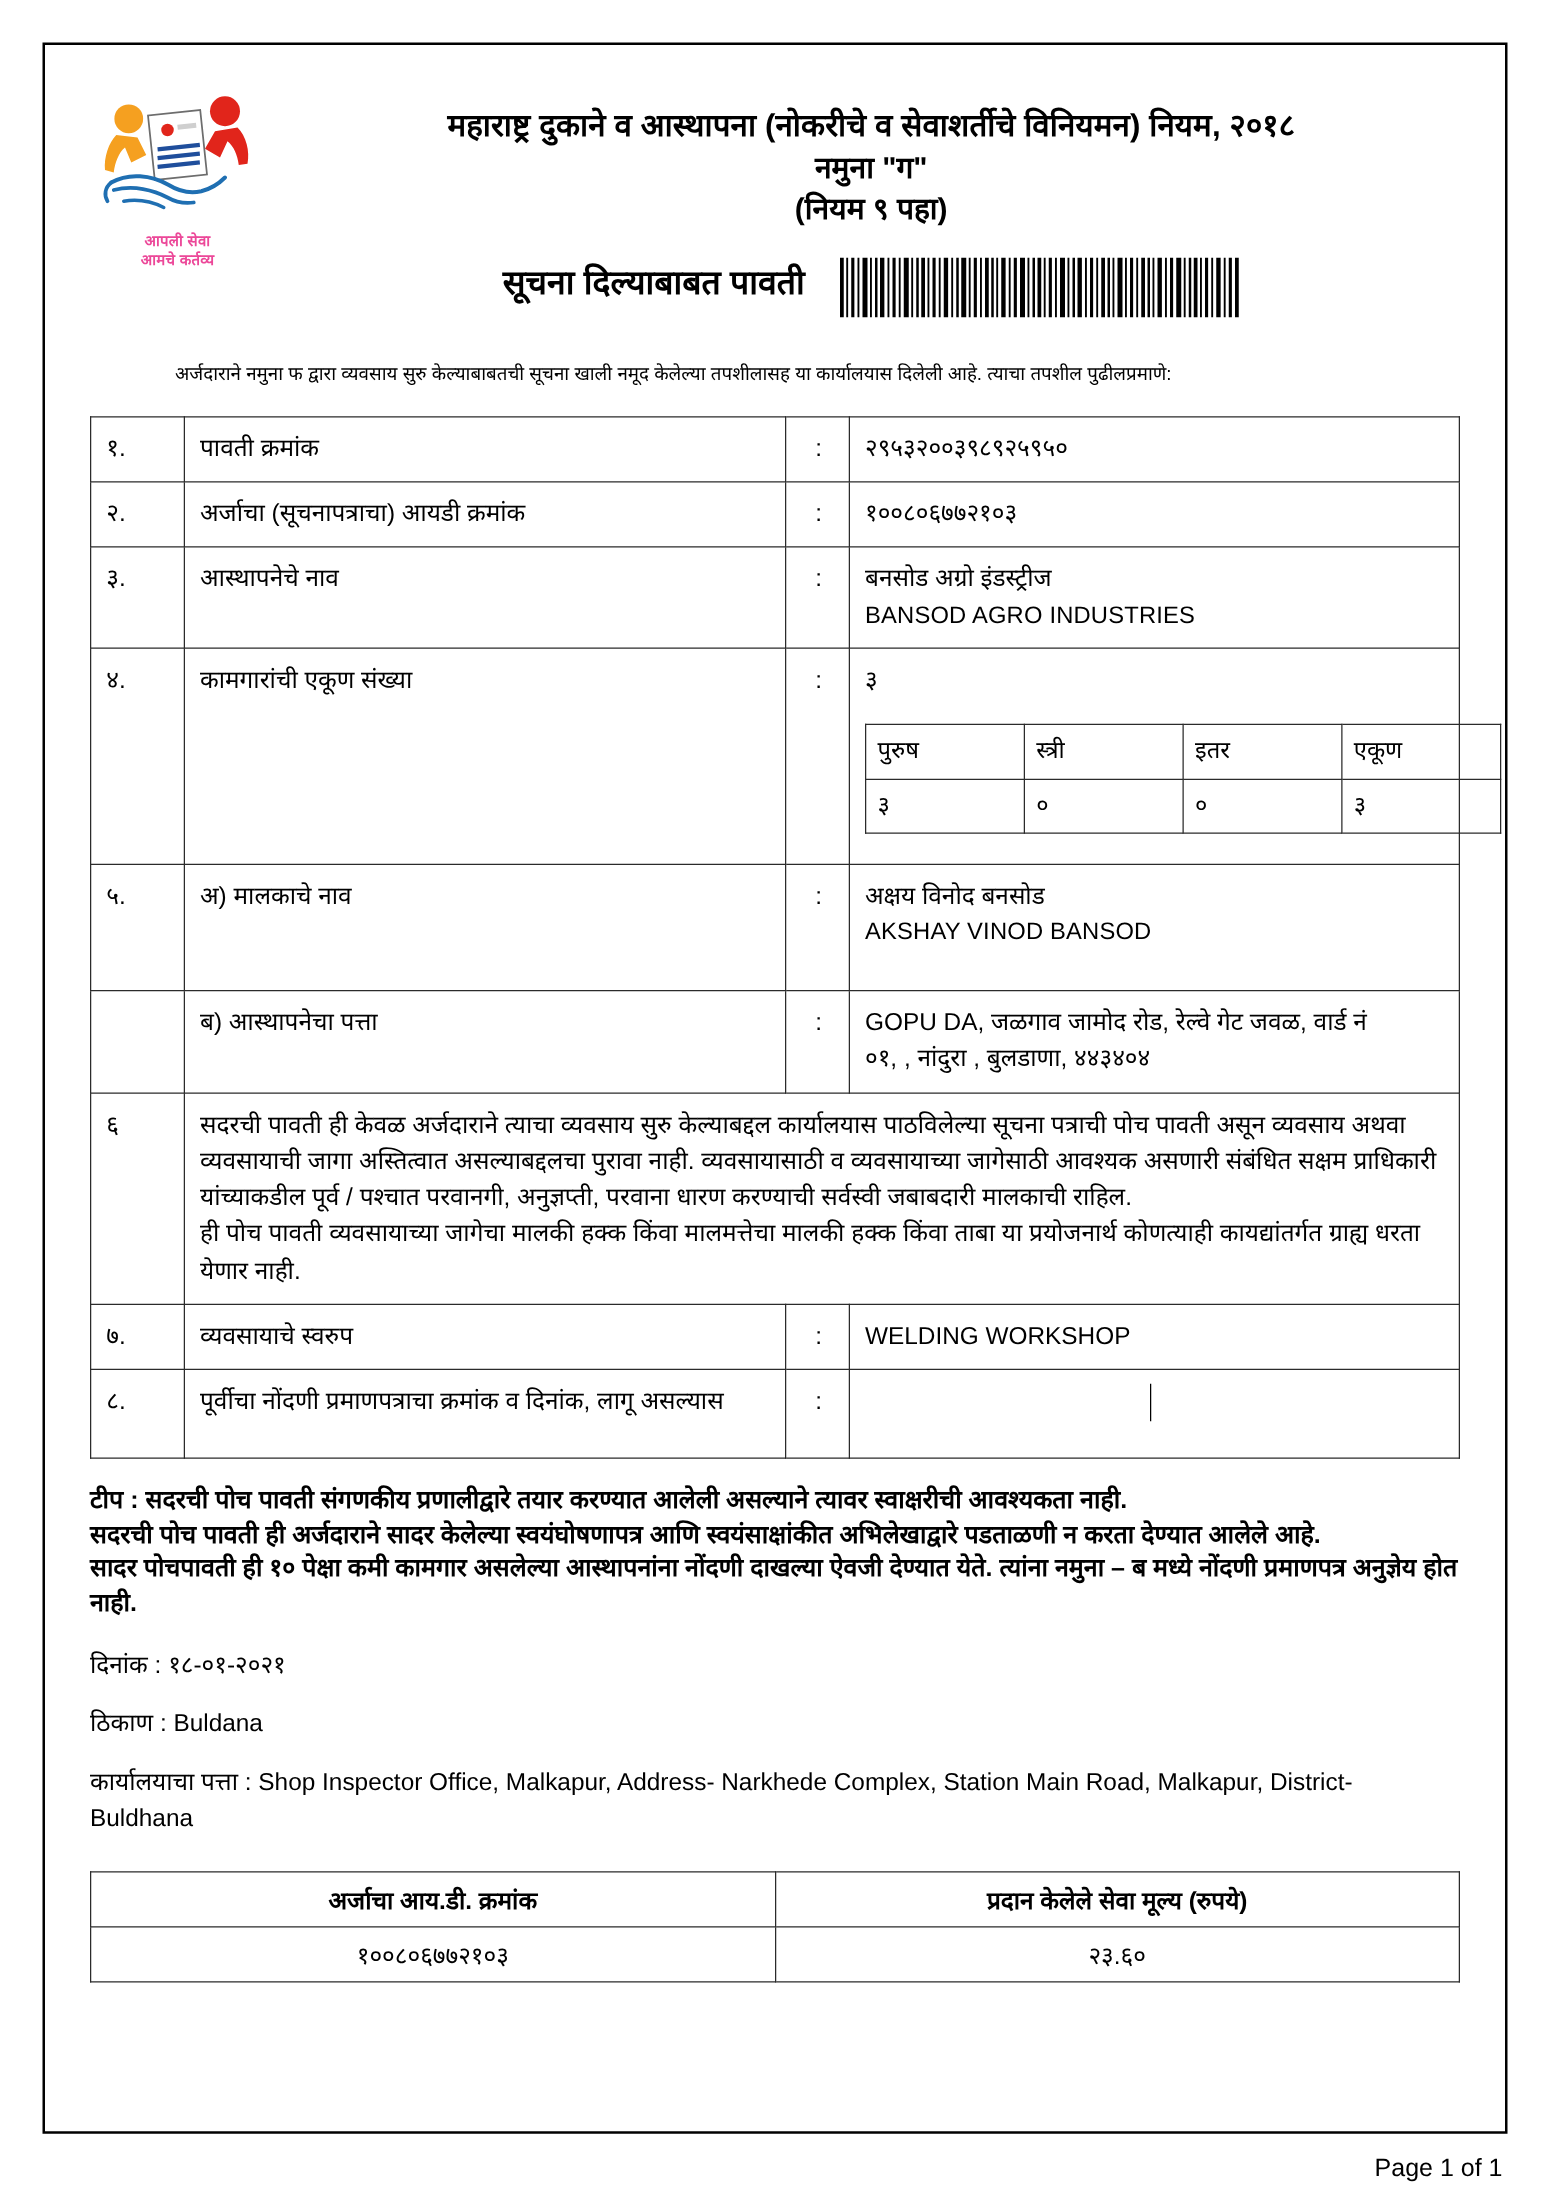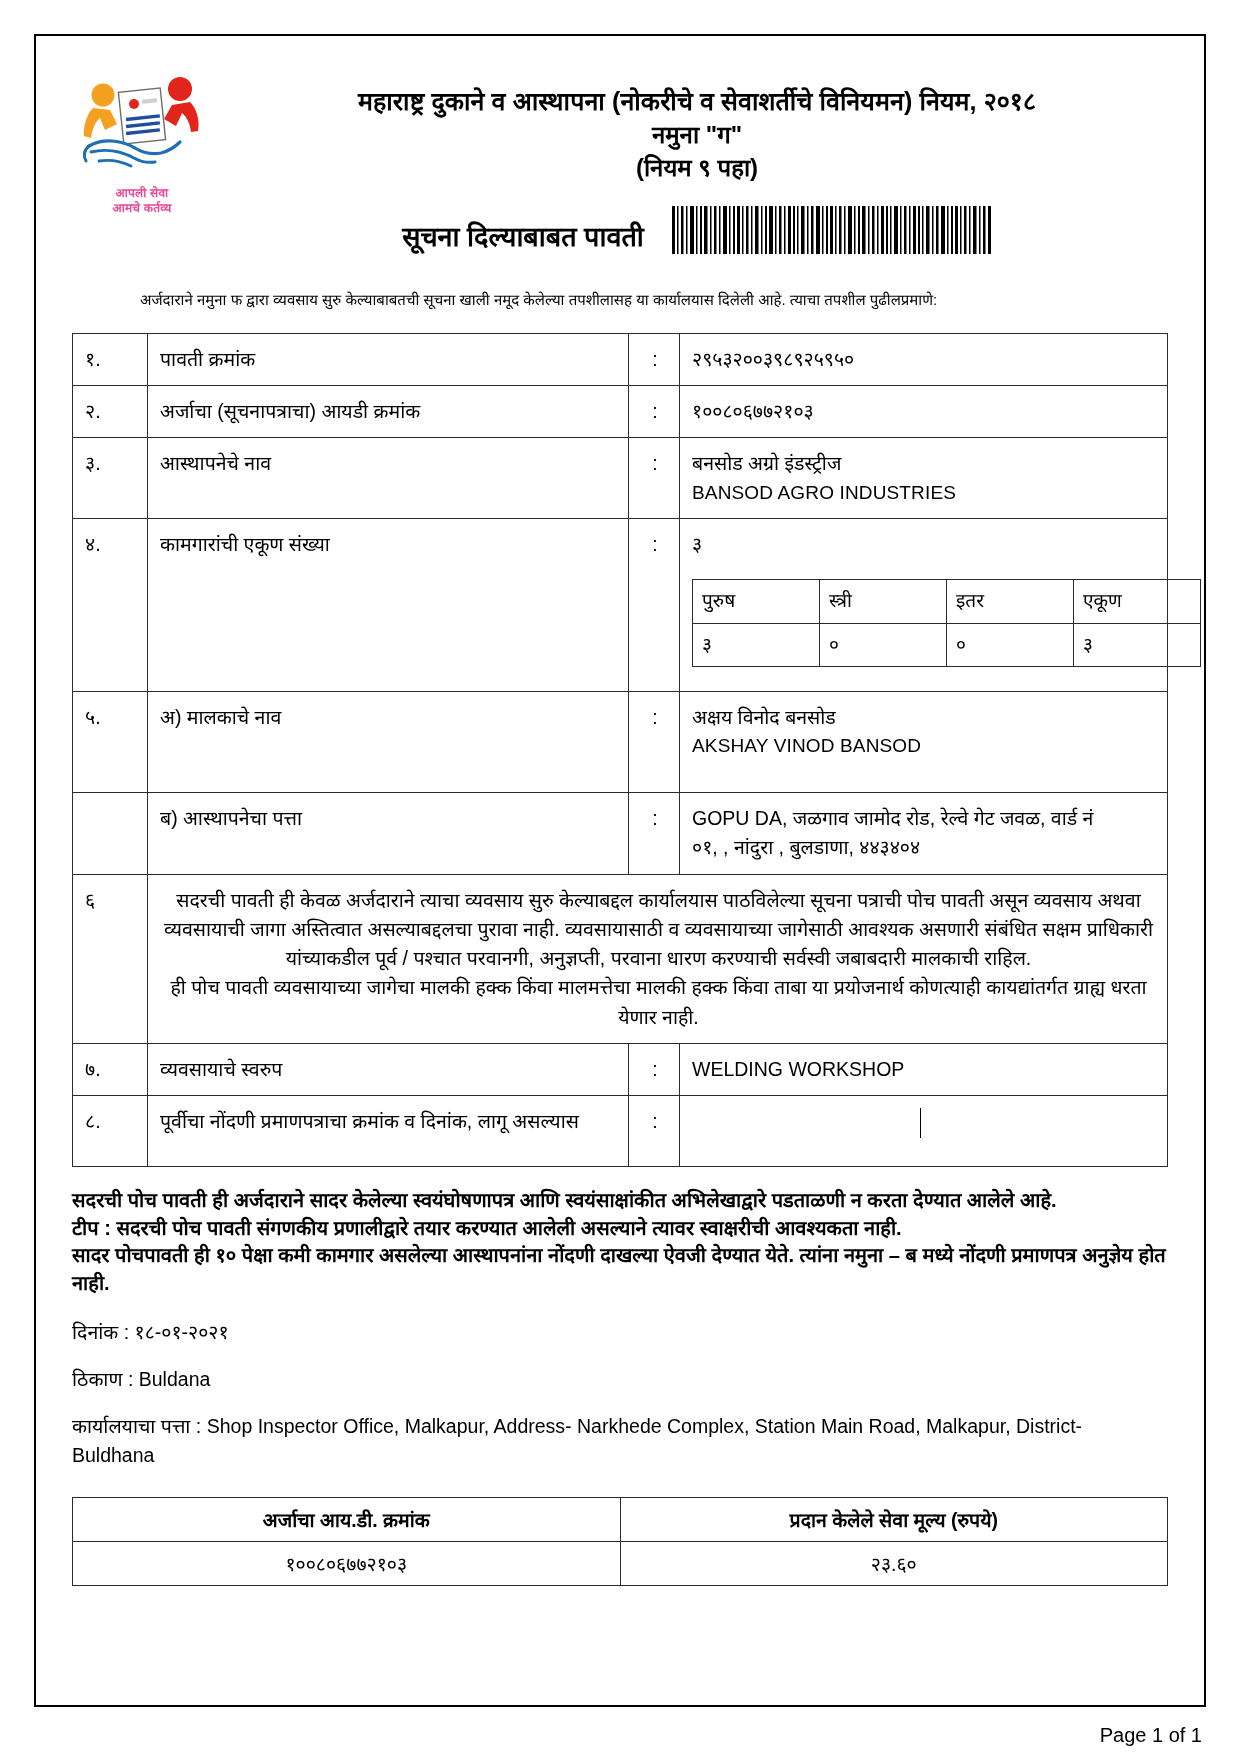--- a/index.html
+++ b/index.html
@@ -77,21 +77,21 @@
     margin-top: 2px;
   }
   .h-sub2 {
     font-size: 24px;
     font-weight: bold;
     line-height: 1.3;
     margin-top: 2px;
   }
   .receipt-row {
     display: flex;
-    align-items: flex-end;
+    align-items: flex-start;
     justify-content: center;
     gap: 26px;
     margin-top: 22px;
   }
   .receipt-title {
     font-size: 27px;
     font-weight: bold;
     white-space: nowrap;
   }
   .barcode {
@@ -125,21 +125,21 @@
   td.c-num { width: 52px; text-align: left; }
   td.c-label { width: 458px; }
   td.c-colon { width: 28px; text-align: center; padding-left: 4px; padding-right: 4px;}
   td.c-value { }
   .val-line { display: block; }
   .val-line.en { font-size: 19px; letter-spacing: .15px; }
   .tall-4 { height: 150px; }
   .tall-5a { height: 78px; }
   .tall-8 { height: 48px; }
   .para-cell { line-height: 1.52; text-align: left; }
-  .para-cell p { margin: 0; text-align: center; }
+  .para-cell p { margin: 0; }
 
   
   table.workers {
     border-collapse: collapse;
     margin-top: 20px;
     width: 434px;
     table-layout: fixed;
   }
   table.workers td {
     border: 1.2px solid #2b2b2b;
@@ -412,22 +412,22 @@
           <td class="c-colon">:</td>
           <td class="c-value">
             <span class="cursor-mark"></span>
             <span></span>
           </td>
         </tr>
       </tbody>
     </table>
 
     <div class="note">
+      <p>टीप : सदरची पोच पावती संगणकीय प्रणालीद्वारे तयार करण्यात आलेली असल्याने त्यावर स्वाक्षरीची आवश्यकता नाही.</p>
       <p>सदरची पोच पावती ही अर्जदाराने सादर केलेल्या स्वयंघोषणापत्र आणि स्वयंसाक्षांकीत अभिलेखाद्वारे पडताळणी न करता देण्यात आलेले आहे.</p>
-      <p>टीप : सदरची पोच पावती संगणकीय प्रणालीद्वारे तयार करण्यात आलेली असल्याने त्यावर स्वाक्षरीची आवश्यकता नाही.</p>
       <p>सादर पोचपावती ही १० पेक्षा कमी कामगार असलेल्या आस्थापनांना नोंदणी दाखल्या ऐवजी देण्यात येते. त्यांना नमुना – ब मध्ये नोंदणी प्रमाणपत्र अनुज्ञेय होत नाही.</p>
     </div>
 
     <div class="meta">
       <p>
         <span>दिनांक :</span>
         <span>१८-०१-२०२१</span>
       </p>
       <p>
         <span>ठिकाण :</span>

